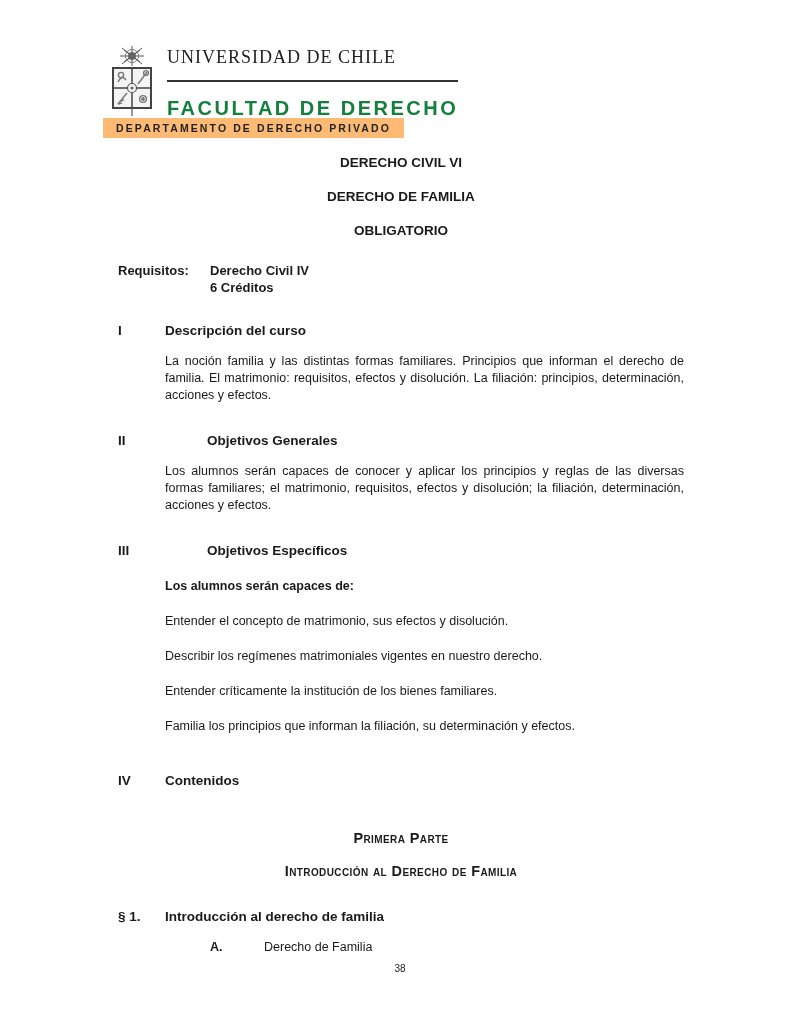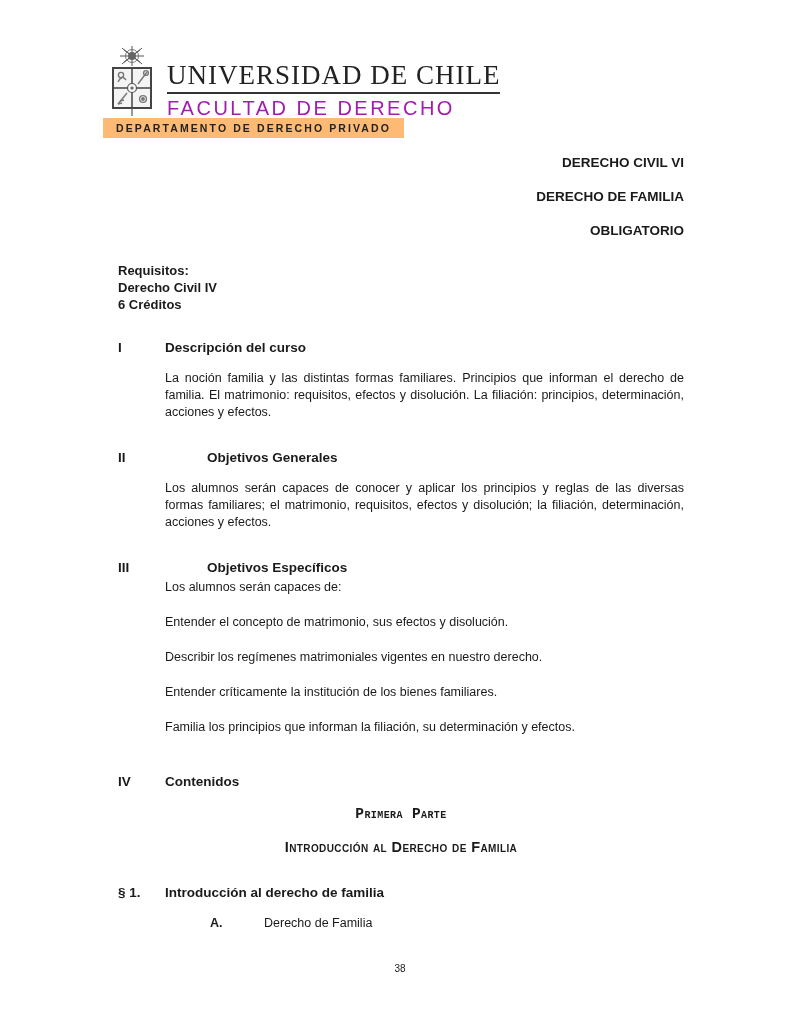--- a/index.html
+++ b/index.html
@@ -13,61 +13,61 @@
     font-family:"Liberation Sans", sans-serif;
     overflow:hidden;
   }
 
   
   .header { position:absolute; left:106px; top:44px; display:flex; align-items:flex-end; gap:9px; }
   .crest { flex:0 0 auto; }
   .header-text { display:flex; flex-direction:column; padding-bottom:2px; }
   .univ-name {
     font-family:"Liberation Serif", serif;
-    font-size:27px; letter-spacing:1px; color:#222;
-    border-bottom:2px solid #333; padding-bottom:1px; white-space:nowrap;
+    font-size:18px; letter-spacing:1px; color:#222;
+    border-bottom:2px solid #333; padding-bottom:12px; white-space:nowrap;
   }
   .fac-name {
     font-family:"Liberation Sans", sans-serif;
-    font-weight:normal; font-size:20px; letter-spacing:2.5px;
-    margin-top:3px; white-space:nowrap; color:#a21caf;
+    font-weight:bold; font-size:20px; letter-spacing:2.5px;
+    margin-top:15px; white-space:nowrap; color:#15803d;
   }
   .dept-bar {
     position:absolute; left:103px; top:118px;
     width:301px; height:20px; line-height:20px;
     background:#fdba74; text-align:center;
     font-size:10.5px; font-weight:bold; letter-spacing:2.1px; color:#222;
     white-space:nowrap;
   }
 
   
   .doc { position:absolute; top:148px; left:118px; width:566px; font-size:12.5px; line-height:17px; }
 
-  .doc-title { text-align:right; font-weight:bold; font-size:13.5px; line-height:16px; margin-bottom:18px; }
+  .doc-title { text-align:center; font-weight:bold; font-size:13.5px; line-height:16px; margin-bottom:18px; }
   .doc-title.first { margin-top:7px; }
 
-  .req-row { display:flex; margin-top:23px; font-weight:bold; font-size:13px;flex-direction:column; }
+  .req-row { display:flex; margin-top:23px; font-weight:bold; font-size:13px; }
   .req-label { width:92px; }
   .req-values div { line-height:17px; }
 
   .sec-head { display:flex; font-weight:bold; font-size:13.5px; line-height:16px; }
   .sec-head .numeral { width:47px; flex:0 0 auto; }
   .mt-sec1 { margin-top:27px; }
   .mt-sec  { margin-top:29px;gap:42px; }
   .mt-sec4 { margin-top:38px; }
 
   .para { margin-left:47px; margin-top:14px; text-align:justify; }
   .line-item { margin-left:47px; margin-top:18px; }
-  .line-item.first { margin-top:3px; }
+  .line-item.first { margin-top:19px;font-weight:bold; }
 
   .part-title {
     text-align:center; font-weight:bold; font-variant:small-caps;
     font-size:14.5px; line-height:16px; letter-spacing:0.4px;
   }
-  .part-title.first { margin-top:16px;font-family:Liberation Mono, monospace; }
+  .part-title.first { margin-top:41px; }
   .part-title.second { margin-top:17px; }
 
   .sub-head { display:flex; font-weight:bold; font-size:13.5px; line-height:16px; margin-top:30px; }
   .sub-head .numeral { width:47px; flex:0 0 auto; }
   .sub-item { display:flex; margin-left:92px; margin-top:14px; font-size:12.5px; }
   .sub-item .letter { width:54px; flex:0 0 auto; font-weight:bold; }
 
   .page-number {
     position:absolute; top:963px; left:0; width:100%;
     text-align:center; font-family:Liberation Sans, sans-serif;

